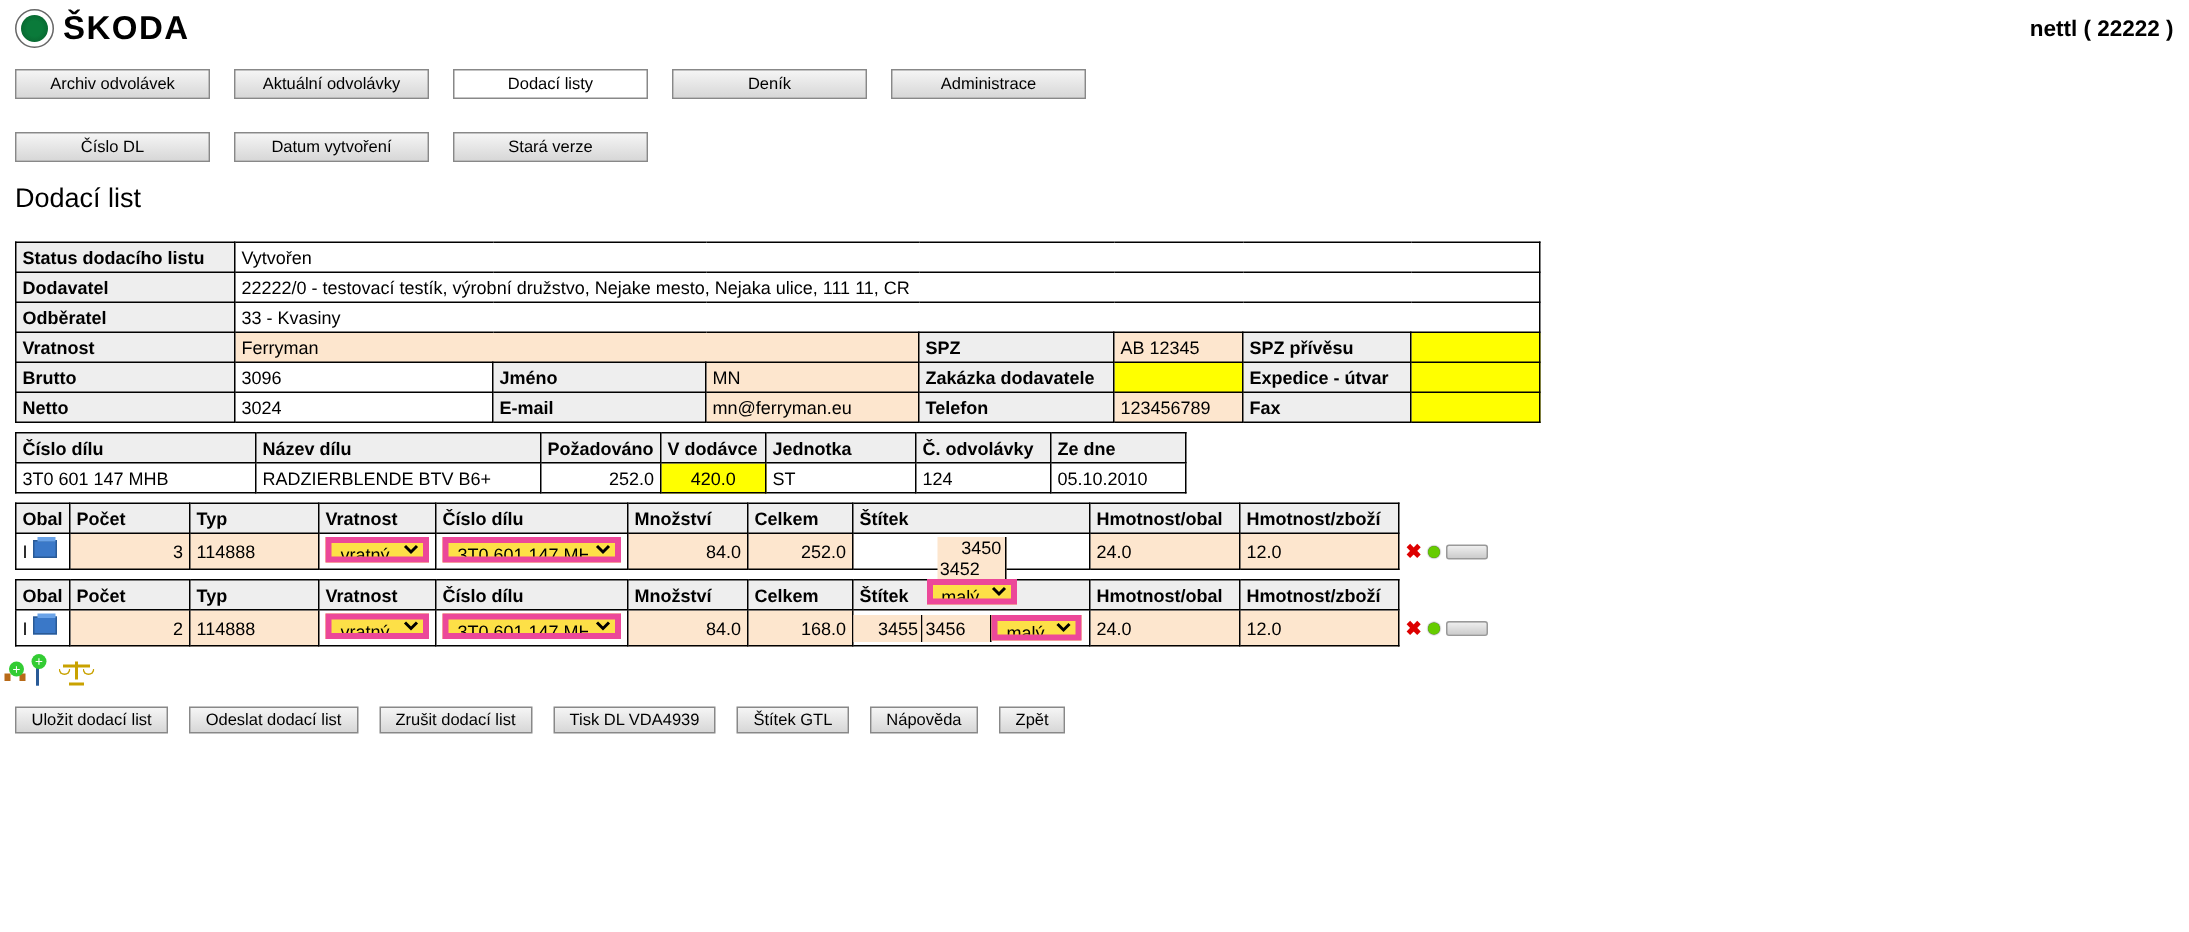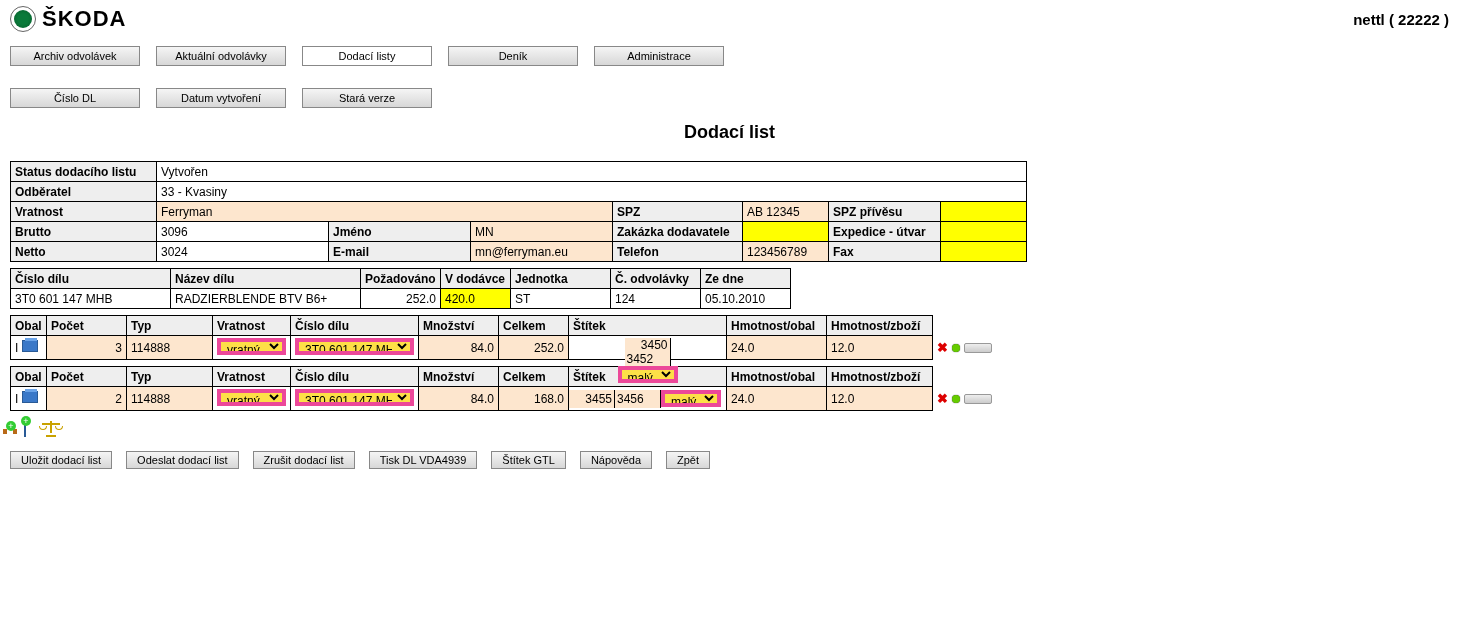--- a/index.html
+++ b/index.html
@@ -13,21 +13,21 @@
 
   .nav-row { margin-top: 14px; display:flex; gap:16px;}
   .nav-btn {
     width: 130px; height: 20px; line-height: 18px; text-align: center;
     font-size: 11px; border: 1px solid #888;
     background: linear-gradient(#f5f5f5,#d7d7d7);
     cursor: pointer; user-select:none;
   }
   .nav-btn.active { background: #fff; }
 
-  h1.page-title { text-align:center; font-size: 18px; font-weight:bold; margin: 14px 0 18px; }
+  h1.page-title { font-size: 18px; font-weight:normal; margin: 14px 0 18px; }
 
   table.grid { border-collapse: collapse; }
   table.grid td, table.grid th { border: 1px solid #000; padding: 2px 4px; font-size: 12px; height: 20px; vertical-align: middle; }
   .label-cell { background: #eee; font-weight: bold; width:auto;}
   .peach { background: #fde6ce; }
   .yellow { background: #ffff00; }
 
   
   .main-tbl .c1{width:146px;}
   .main-tbl .c2{width:172px;}
@@ -120,20 +120,24 @@
       <col class="c6">
       <col class="c7">
       <col class="c8">
     </colgroup>
   <tbody>
       <tr>
     <td class="label-cell">Status dodacího listu</td>
     <td colspan="7">Vytvořen</td>
   </tr>
   <tr>
+    <td class="label-cell">Dodavatel</td>
+    <td colspan="7">22222/0  -  testovací testík, výrobní družstvo,   Nejake mesto,   Nejaka ulice,   111 11,   CR</td>
+  </tr>
+  <tr>
     <td class="label-cell">Odběratel</td>
     <td colspan="7">33 - Kvasiny</td>
   </tr>
   <tr>
     <td class="label-cell">Vratnost</td>
     <td class="peach" colspan="3">Ferryman</td>
     <td class="label-cell">SPZ</td>
     <td class="peach">AB 12345</td>
     <td class="label-cell">SPZ přívěsu</td>
     <td class="yellow"></td>
@@ -171,21 +175,21 @@
     <th style="width:80px">Požadováno</th>
     <th style="width:70px">V dodávce</th>
     <th style="width:100px">Jednotka</th>
     <th style="width:90px">Č. odvolávky</th>
     <th style="width:90px">Ze dne</th>
   </tr>
   <tr>
     <td>3T0 601 147    MHB</td>
     <td>RADZIERBLENDE BTV B6+</td>
     <td class="right" style="text-align:right">252.0</td>
-    <td class="yellow" style="text-align:left">420.0</td>
+    <td class="yellow" style="text-align:center">420.0</td>
     <td>ST</td>
     <td>124</td>
     <td>05.10.2010</td>
   </tr>
 </tbody>
   </table>
 
 <div class="spacer"></div>
 
 <table class="grid pack-tbl">

